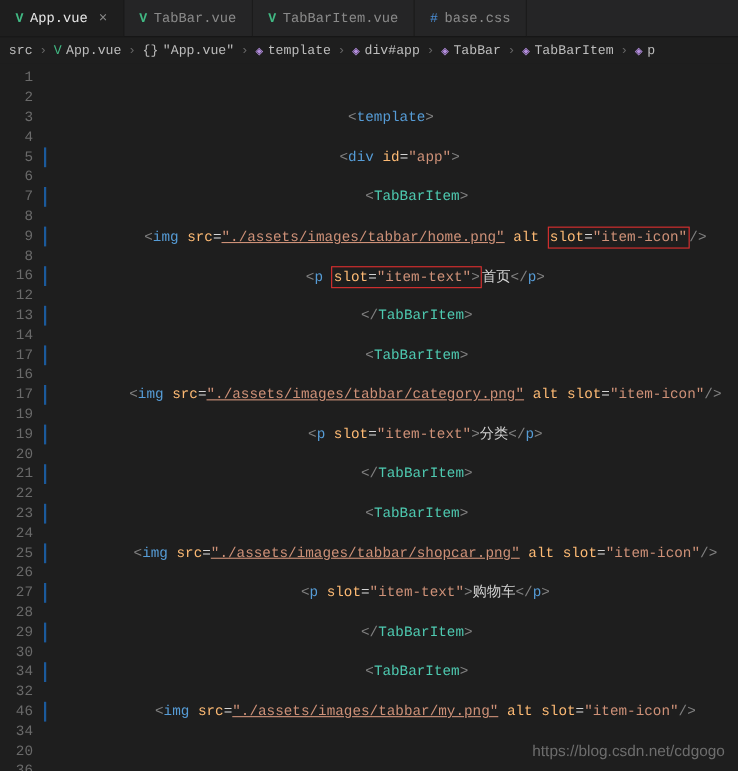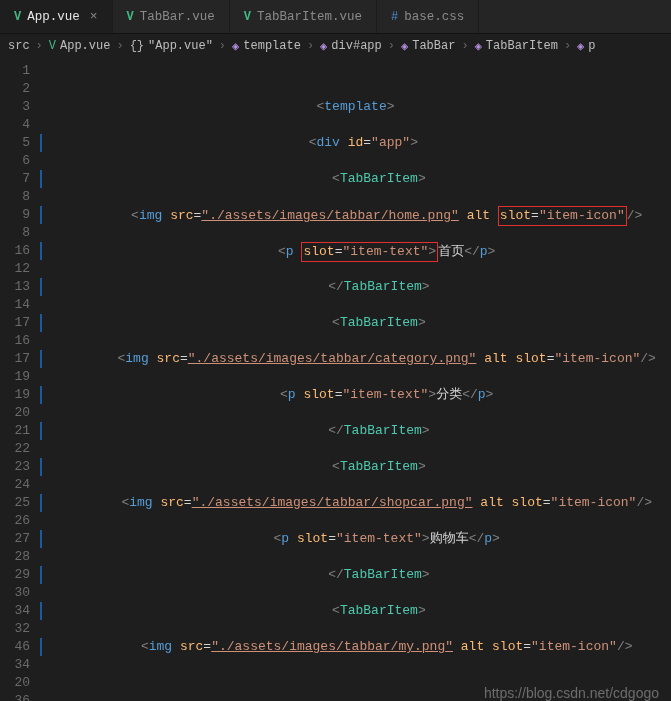--- a/index.html
+++ b/index.html
@@ -82,21 +82,21 @@
   .attr { color:#fdba74; }  
   .str  { color:#ce9178; }  
   .link { color:#ce9178; text-decoration:underline; }
   .sym  { color:#808080; }  
   .white{ color:#d4d4d4; }
   .teal { color:#4ec9b0; } 
   .redbox { border:1px solid #e03030; display:inline-block; padding:0 1px; }
   .watermark {
     position:absolute;
     right:12px;
-    bottom:0;
+    bottom:11px;
     color:#6d6d6d;
     font-size:14px;
     font-family:Arial,sans-serif;
   }
 </style>
 </head>
 <body>
 
 <div class="tabs">
   <div class="tab active">

